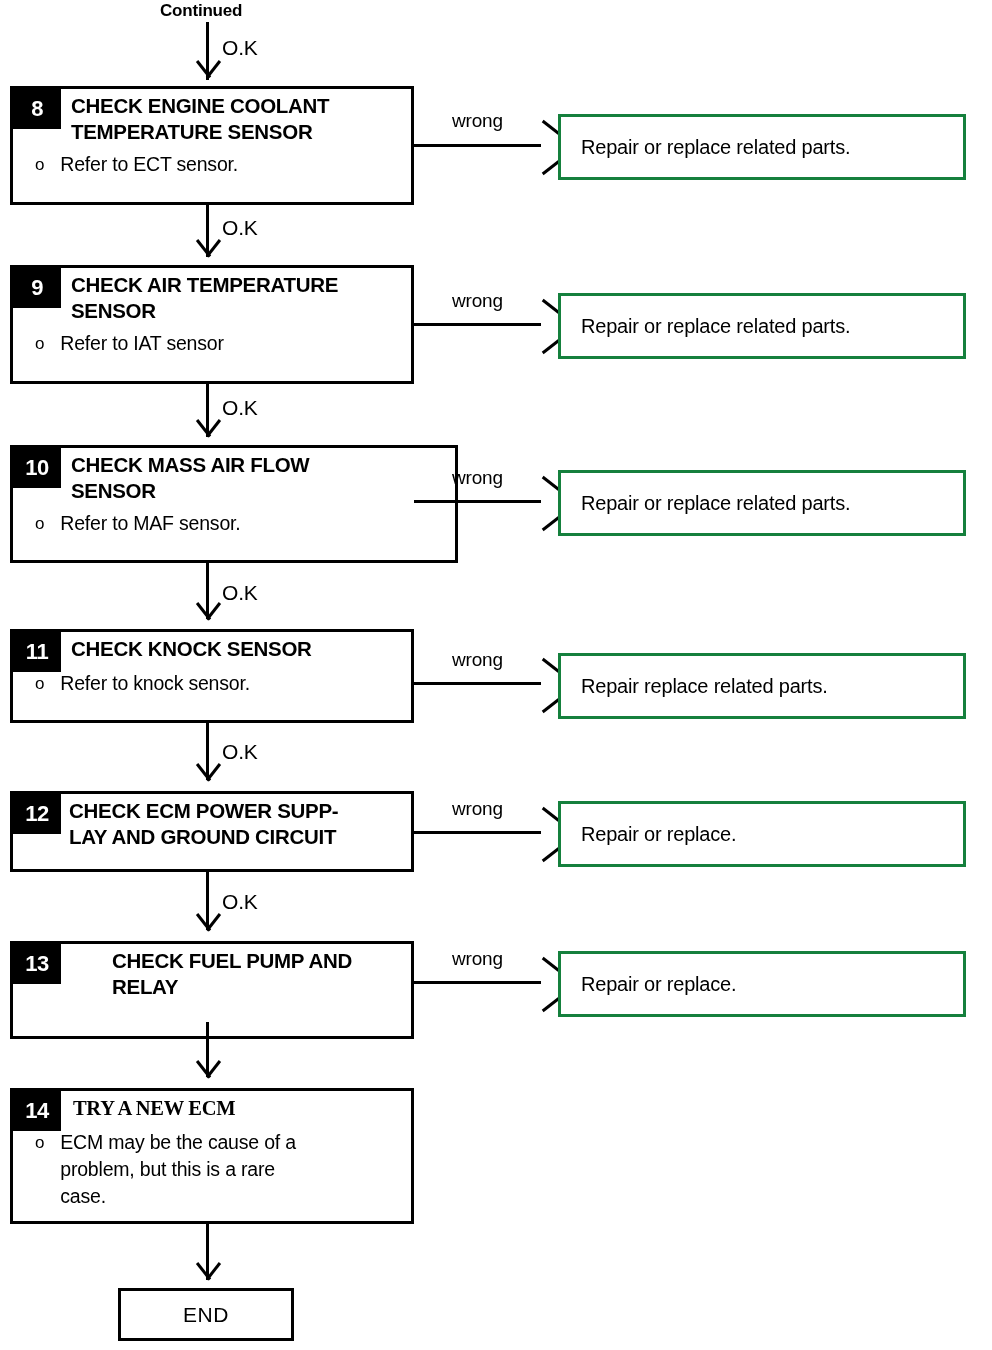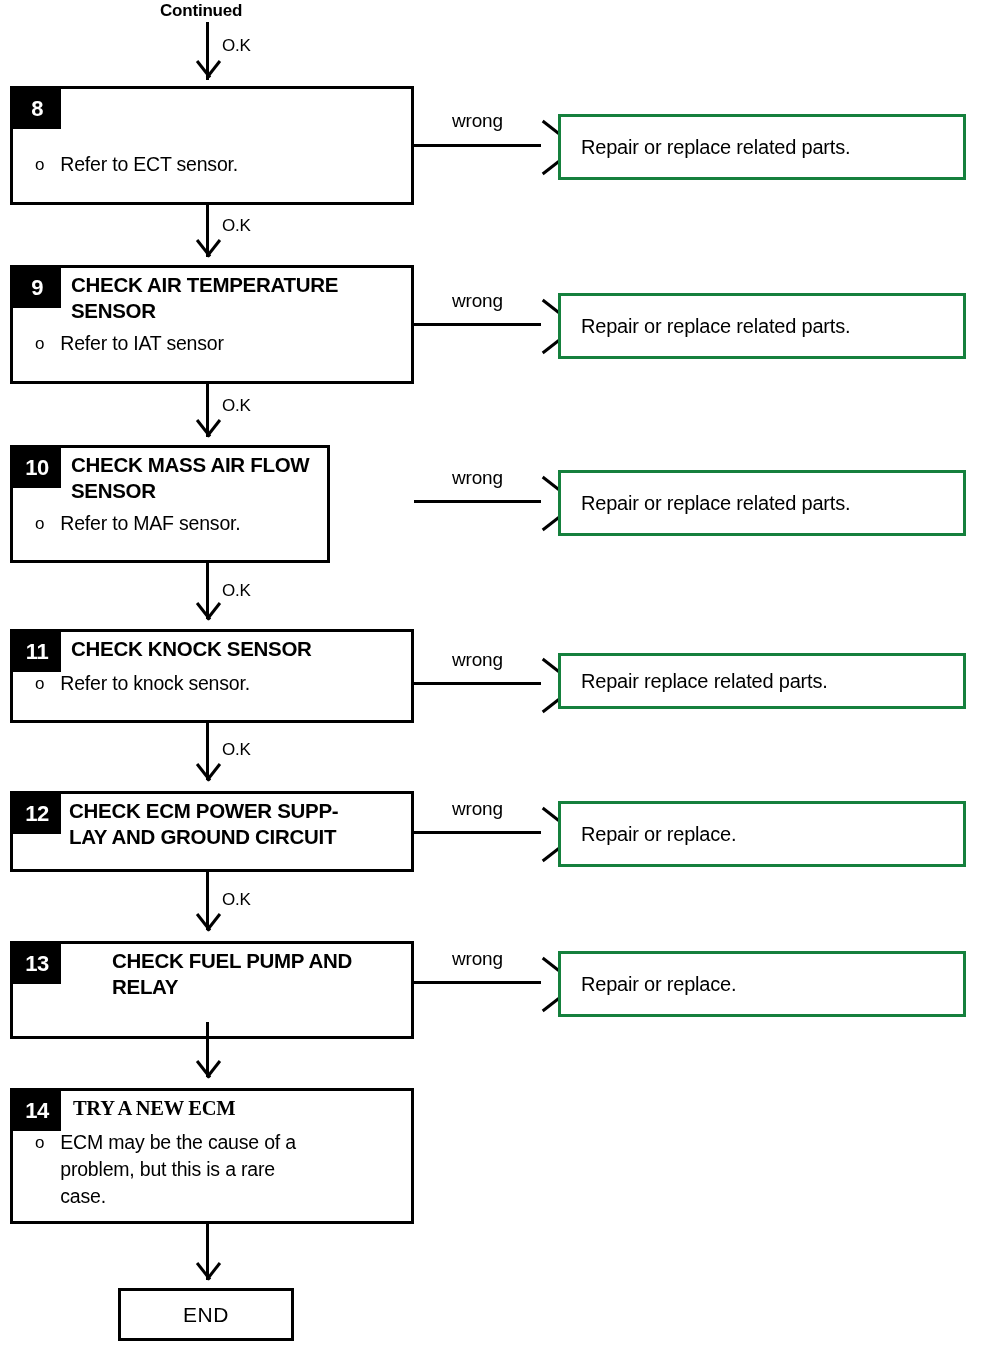--- a/index.html
+++ b/index.html
@@ -163,41 +163,43 @@
     transform-origin: right center;
   }
   .arrow-right::after {
     top: 13px;
     transform: rotate(-38deg);
     transform-origin: right center;
   }
 
   .edge-label {
     position: absolute;
-    font-size: 17px;
+    font-size: 21px;
     letter-spacing: -0.2px;
     white-space: nowrap;
   }
   .edge-label.wrong {
     font-size: 19px;
   }
 </style>
 </head>
 <body>
 
 <div id="canvas">
 
   <div class="continued-label" style="left:160px; top:1px;">Continued</div>
 
   <div class="vline" style="left:206px; top:22px; height:58px;"></div>
   <div class="arrow-down" style="left:207px; top:76px;"></div>
   <div class="edge-label" style="left:222px; top:36px;">O.K</div>
 
   <div class="step-box" style="left:10px; top:86px; width:404px; height:119px;">
     <div class="step-tag">8</div>
+    <div class="step-title">CHECK ENGINE COOLANT
+TEMPERATURE SENSOR</div>
     <div class="step-note" style="top:62px;">
       <span class="bullet">o</span>
       <span class="note-text">Refer to ECT sensor.</span>
     </div>
   </div>
   <div class="hline" style="left:414px; top:144px; width:127px;"></div>
   <div class="arrow-right" style="left:558px; top:146px;"></div>
   <div class="edge-label wrong" style="left:452px; top:110px;">wrong</div>
   <div class="action-box" style="left:558px; top:114px; width:408px; height:66px;">
     <span class="action-text">Repair or replace related parts.</span>
@@ -220,21 +222,21 @@
   <div class="arrow-right" style="left:558px; top:325px;"></div>
   <div class="edge-label wrong" style="left:452px; top:290px;">wrong</div>
   <div class="action-box" style="left:558px; top:293px; width:408px; height:66px;">
     <span class="action-text">Repair or replace related parts.</span>
   </div>
 
   <div class="vline" style="left:206px; top:384px; height:53px;"></div>
   <div class="arrow-down" style="left:207px; top:435px;"></div>
   <div class="edge-label" style="left:222px; top:396px;">O.K</div>
 
-  <div class="step-box" style="left:10px; top:445px; width:320px; height:118px;">
+  <div class="step-box" style="left:10px; top:445px; width:448px; height:118px;">
     <div class="step-tag">10</div>
     <div class="step-title">CHECK MASS AIR FLOW
 SENSOR</div>
     <div class="step-note" style="top:62px;">
       <span class="bullet">o</span>
       <span class="note-text">Refer to MAF sensor.</span>
     </div>
   </div>
   <div class="hline" style="left:414px; top:500px; width:127px;"></div>
   <div class="arrow-right" style="left:558px; top:502px;"></div>
@@ -251,21 +253,21 @@
     <div class="step-tag">11</div>
     <div class="step-title">CHECK KNOCK SENSOR</div>
     <div class="step-note" style="top:38px;">
       <span class="bullet">o</span>
       <span class="note-text">Refer to knock sensor.</span>
     </div>
   </div>
   <div class="hline" style="left:414px; top:682px; width:127px;"></div>
   <div class="arrow-right" style="left:558px; top:684px;"></div>
   <div class="edge-label wrong" style="left:452px; top:649px;">wrong</div>
-  <div class="action-box" style="left:558px; top:653px; width:408px; height:56px;">
+  <div class="action-box" style="left:558px; top:653px; width:408px; height:66px;">
     <span class="action-text">Repair replace related parts.</span>
   </div>
 
   <div class="vline" style="left:206px; top:723px; height:57px;"></div>
   <div class="arrow-down" style="left:207px; top:779px;"></div>
   <div class="edge-label" style="left:222px; top:740px;">O.K</div>
 
   <div class="step-box" style="left:10px; top:791px; width:404px; height:81px;">
     <div class="step-tag">12</div>
     <div class="step-title" style="left:56px;">CHECK ECM POWER SUPP-

